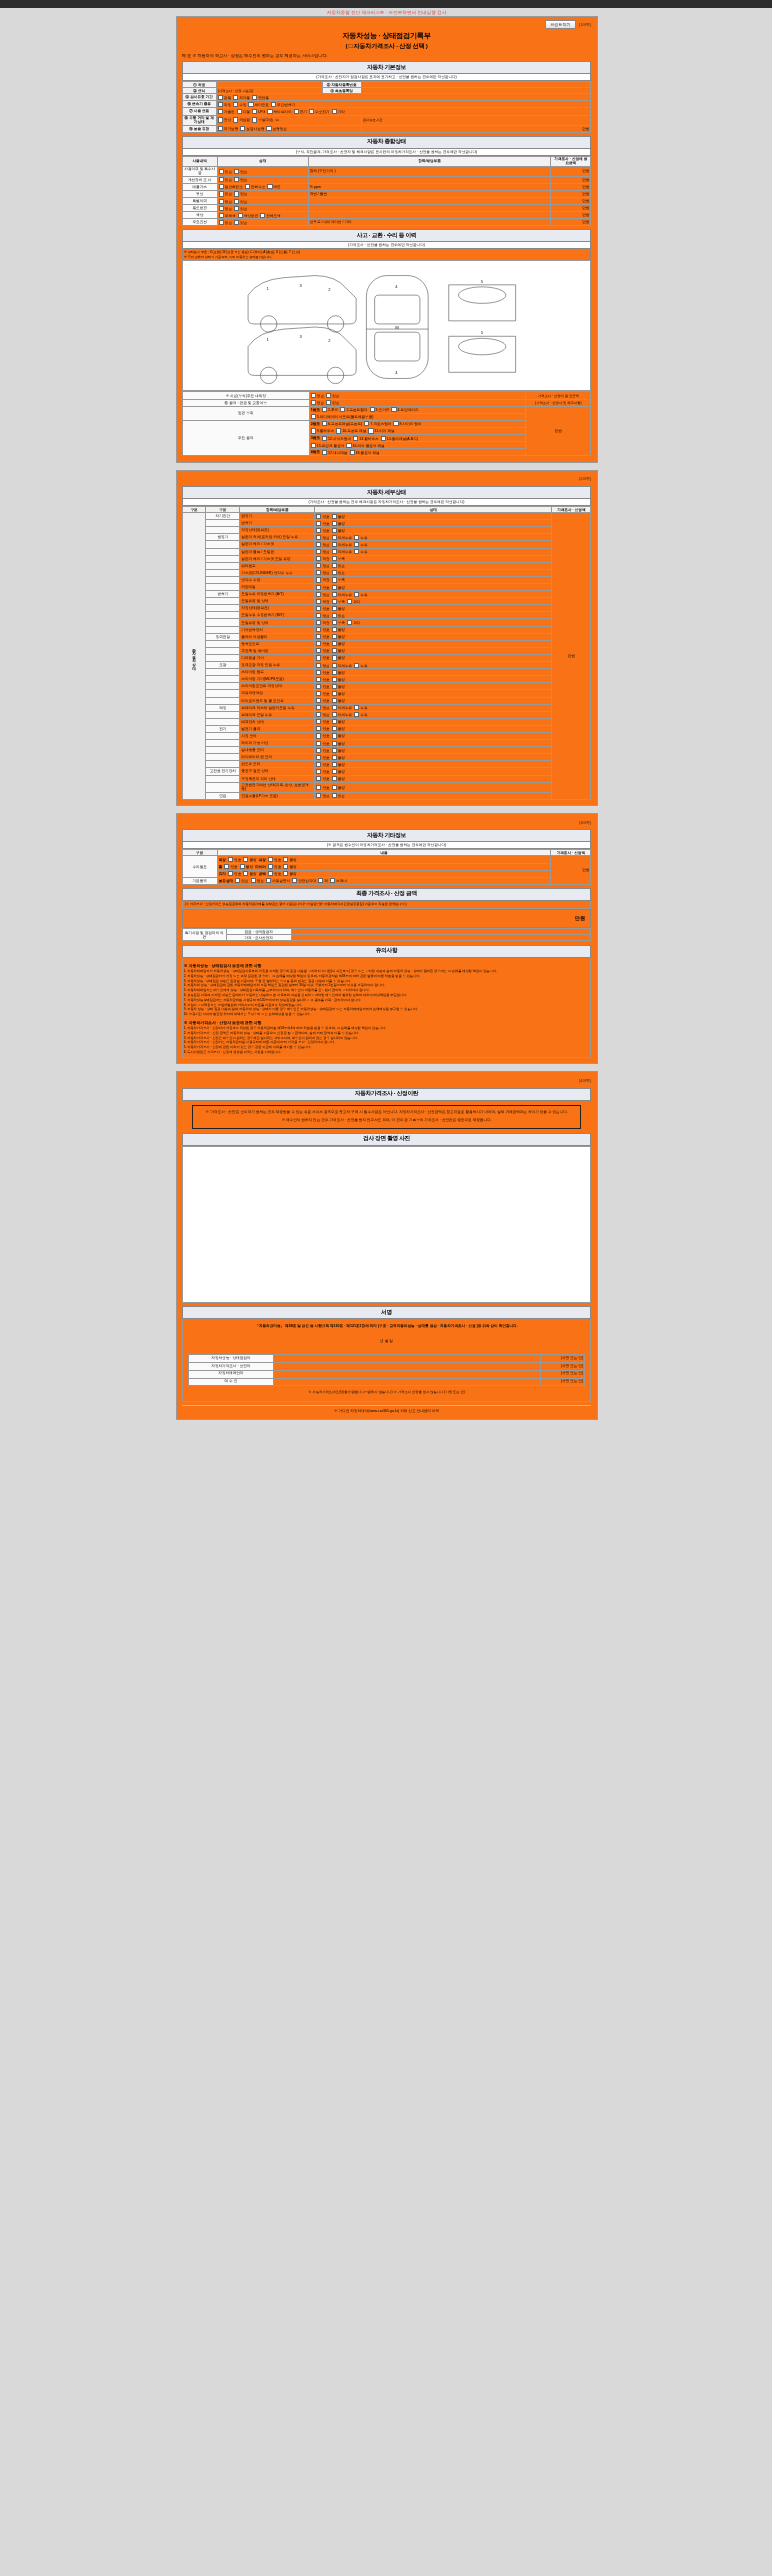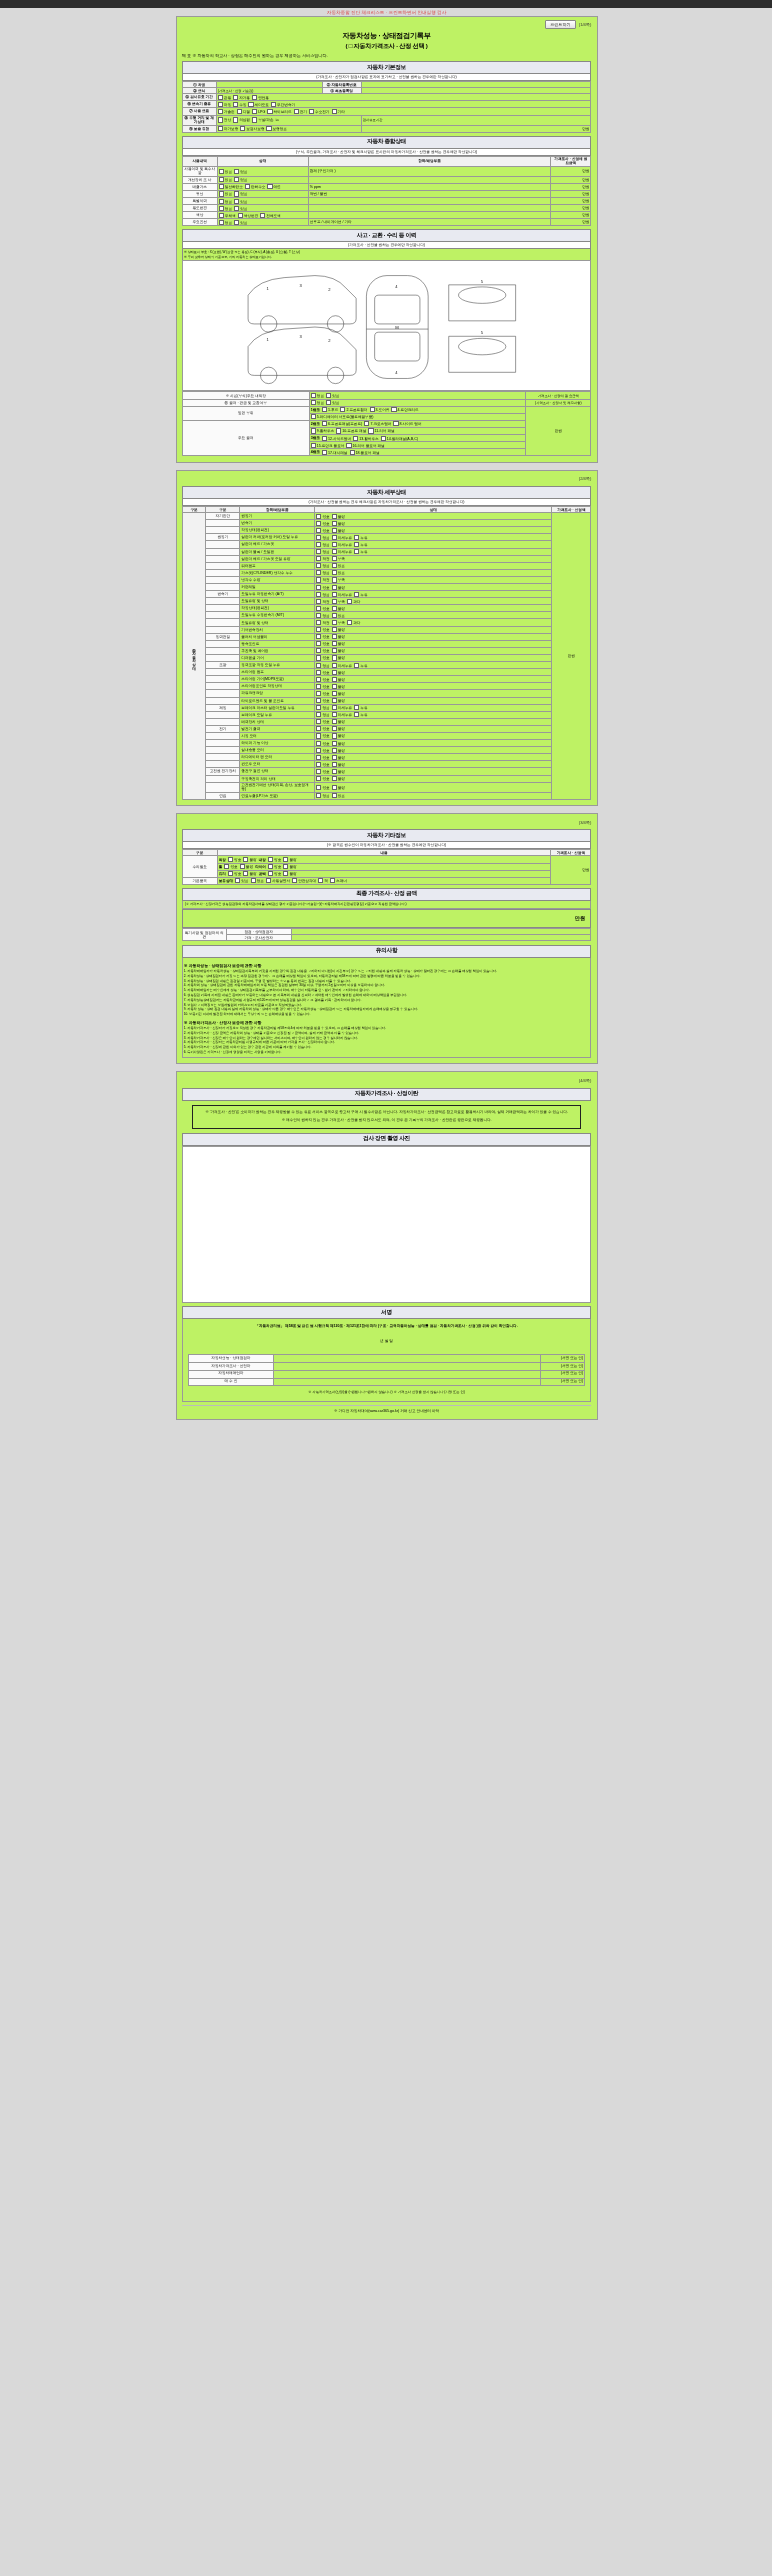--- a/index.html
+++ b/index.html
@@ -1,19 +1,19 @@
 <!DOCTYPE html>
 <html lang="ko" style="font-size:8.2px"><head>
 <meta charset="utf-8">
 <style>
   html,body{margin:0;padding:0;background:#d9d9d9;font-family:"Liberation Sans",sans-serif;}
   .page{width:773px;margin:0 auto;background:#d9d9d9;position:relative;}
   .topbar{height:8.2px;background:#2d2d2d;}
   .toplink{text-align:center;font-size:4.6px;color:#d84a4a;padding:1.5px 0 1px;background:#d9d9d9;}
-  .sheet{width:422px;margin:0 auto 7.2px;background:#bef264;border:0.5px solid #9a9a9a;box-sizing:border-box;padding:4.1px 5.2px 5.2px;position:relative;}
+  .sheet{width:422px;margin:0 auto 7.2px;background:#f97316;border:0.5px solid #9a9a9a;box-sizing:border-box;padding:4.1px 5.2px 5.2px;position:relative;}
   .sheet-head{display:flex;justify-content:flex-end;align-items:center;gap:3.1px;height:8.2px;}
   .printbtn{border:0.5px solid #888;background:linear-gradient(#fff,#e3e3e3);font-size:4.1px;padding:1px 4.1px;border-radius:1px;color:#222;}
   .pageno{font-size:4.1px;color:#333;}
   h1.doc-title{font-size:7.2px;text-align:center;margin:2.1px 0 1px;font-weight:bold;letter-spacing:-0.3px;}
   h2.doc-sub{font-size:6.2px;text-align:center;margin:0 0 2.1px;font-weight:bold;letter-spacing:-0.3px;}
   .subline{font-size:4.1px;text-align:left;margin:1px 0 2.1px;}
   .sect-title{background:#e8eaf1;border:0.5px solid #888;text-align:center;font-size:5.7px;font-weight:bold;padding:1.5px 0;margin:3.1px 0 0;letter-spacing:-0.3px;}
   .note{font-size:3.6px;text-align:center;padding:1px 0;border-left:0.5px solid #888;border-right:0.5px solid #888;border-bottom:0.5px solid #888;background:#fff;}
   table{border-collapse:collapse;width:100%;font-size:3.6px;}
   td,th{border:0.5px solid #999;padding:0.5px 1px;vertical-align:middle;}

